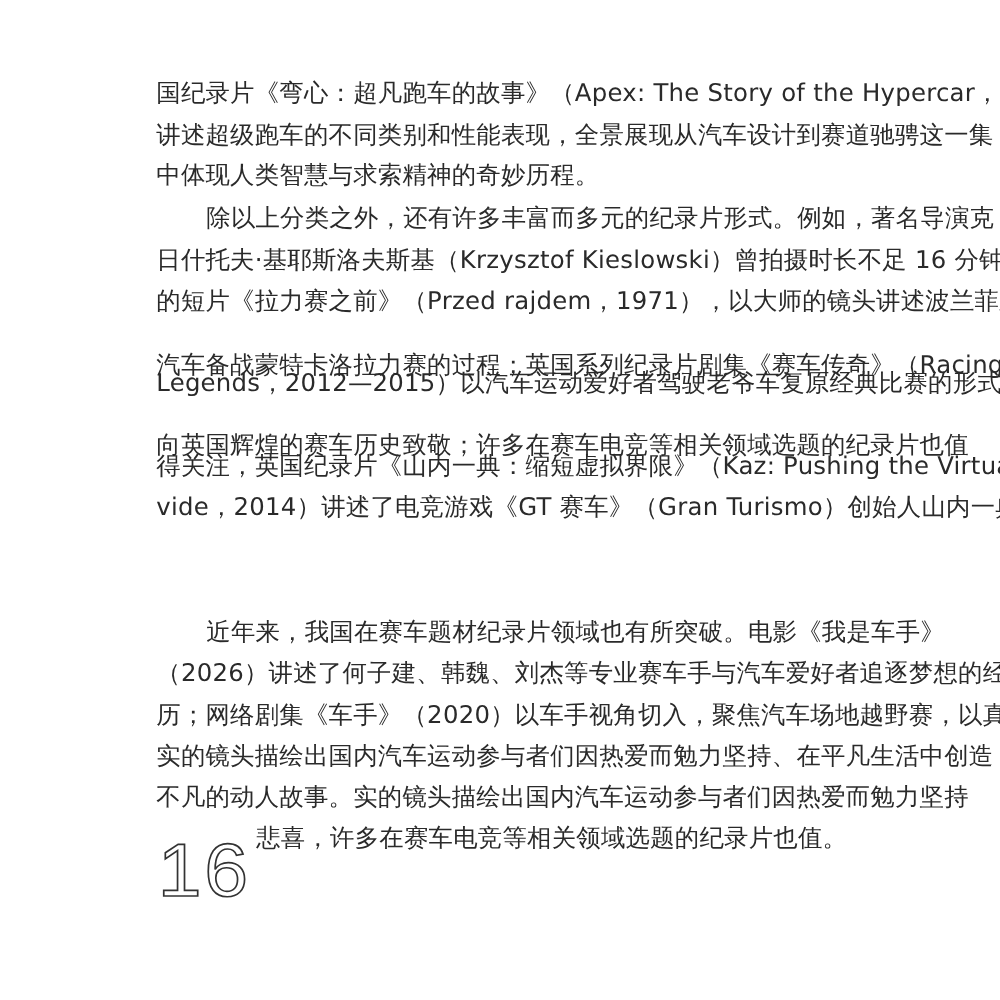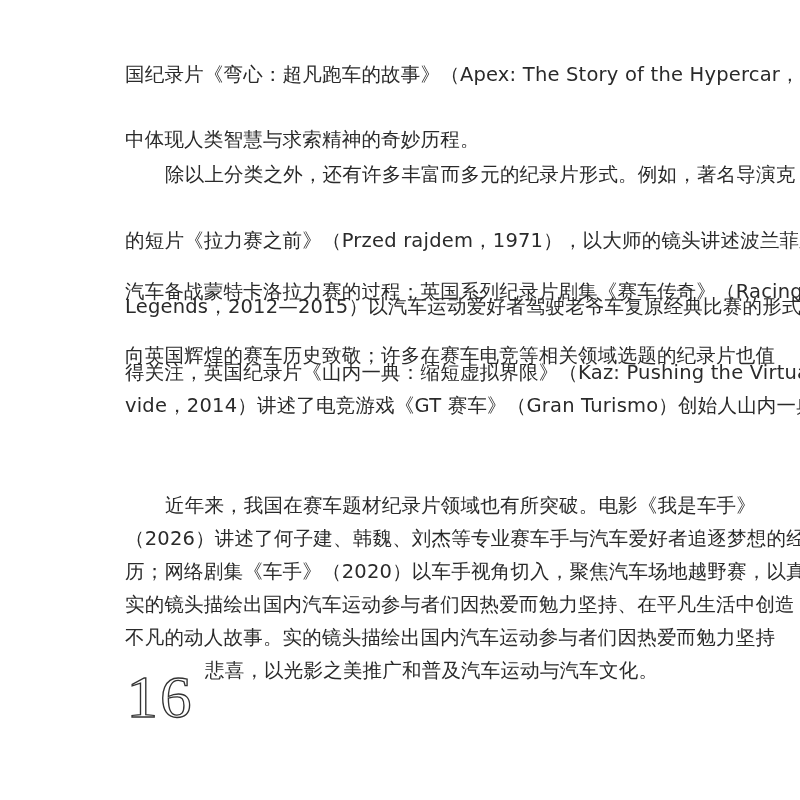--- a/index.html
+++ b/index.html
@@ -4,42 +4,44 @@
 <style>
   html, body { margin: 0; padding: 0; background: #ffffff; }
   body { width: 800px; height: 800px; position: relative; overflow: hidden;
          font-family: "DejaVu Sans", "Liberation Sans", sans-serif; color: #2a2a2a; }
   .page { position: absolute; left: 0; top: 0; width: 800px; height: 800px; background: #fff; }
   .line { position: absolute; left: 125px; width: 558px; height: 24px;
           font-size: 19.5px; line-height: 24px; white-space: nowrap;
           text-align: justify; text-align-last: justify; letter-spacing: 0.2px; }
   .line.last { text-align-last: left; }
   .line.indent { left: 165px; width: 518px; }
-  .pagenum { position: absolute; left: 128px; top: 667px; font-family: Liberation Serif, serif;
+  .pagenum { position: absolute; left: 128px; top: 667px; font-family: Liberation Sans, sans-serif;
              font-weight: 100; font-size: 60px; line-height: 60px; color: #333; letter-spacing: 2px;
              -webkit-text-stroke: 0; }
   .pagenum span { font-weight: normal; display: inline-block; transform: scaleX(1.05);
                   color: transparent; -webkit-text-stroke: 1.3px #333; }
 </style>
 </head>
 <body>
 
 <div class="page">
   <div class="line" style="top:63px">国纪录片《弯心：超凡跑车的故事》（Apex: The Story of the Hypercar，2016）</div>
+  <div class="line" style="top:96px">讲述超级跑车的不同类别和性能表现，全景展现从汽车设计到赛道驰骋这一集</div>
   <div class="line last" style="top:128px">中体现人类智慧与求索精神的奇妙历程。</div>
 
   <div class="line indent" style="top:163px">除以上分类之外，还有许多丰富而多元的纪录片形式。例如，著名导演克</div>
+  <div class="line" style="top:196px">日什托夫·基耶斯洛夫斯基（Krzysztof Kieslowski）曾拍摄时长不足 16 分钟</div>
   <div class="line" style="top:229px">的短片《拉力赛之前》（Przed rajdem，1971），以大师的镜头讲述波兰菲亚特</div>
   <div class="line" style="top:280px">汽车备战蒙特卡洛拉力赛的过程；英国系列纪录片剧集《赛车传奇》（Racing</div>
   <div class="line" style="top:295px">Legends，2012—2015）以汽车运动爱好者驾驶老爷车复原经典比赛的形式，</div>
   <div class="line" style="top:344px">向英国辉煌的赛车历史致敬；许多在赛车电竞等相关领域选题的纪录片也值</div>
   <div class="line" style="top:361px">得关注，英国纪录片《山内一典：缩短虚拟界限》（Kaz: Pushing the Virtual Di-</div>
   <div class="line" style="top:394px">vide，2014）讲述了电竞游戏《GT 赛车》（Gran Turismo）创始人山内一典的故</div>
 
   <div class="line indent" style="top:494px">近年来，我国在赛车题材纪录片领域也有所突破。电影《我是车手》</div>
   <div class="line" style="top:527px">（2026）讲述了何子建、韩魏、刘杰等专业赛车手与汽车爱好者追逐梦想的经</div>
   <div class="line" style="top:560px">历；网络剧集《车手》（2020）以车手视角切入，聚焦汽车场地越野赛，以真</div>
   <div class="line" style="top:593px">实的镜头描绘出国内汽车运动参与者们因热爱而勉力坚持、在平凡生活中创造</div>
   <div class="line" style="top:626px">不凡的动人故事。实的镜头描绘出国内汽车运动参与者们因热爱而勉力坚持</div>
-  <div class="line last" style="top:659px; left:205px; width:478px;">悲喜，以光影之美推广和普及汽车运动与汽车文化。</div>
+  <div class="line last" style="top:659px; left:205px; width:478px;">悲喜，许多在赛车电竞等相关领域选题的纪录片也值。</div>
 
   <div class="pagenum"><span>16</span></div>
 </div>
 
 </body></html>

